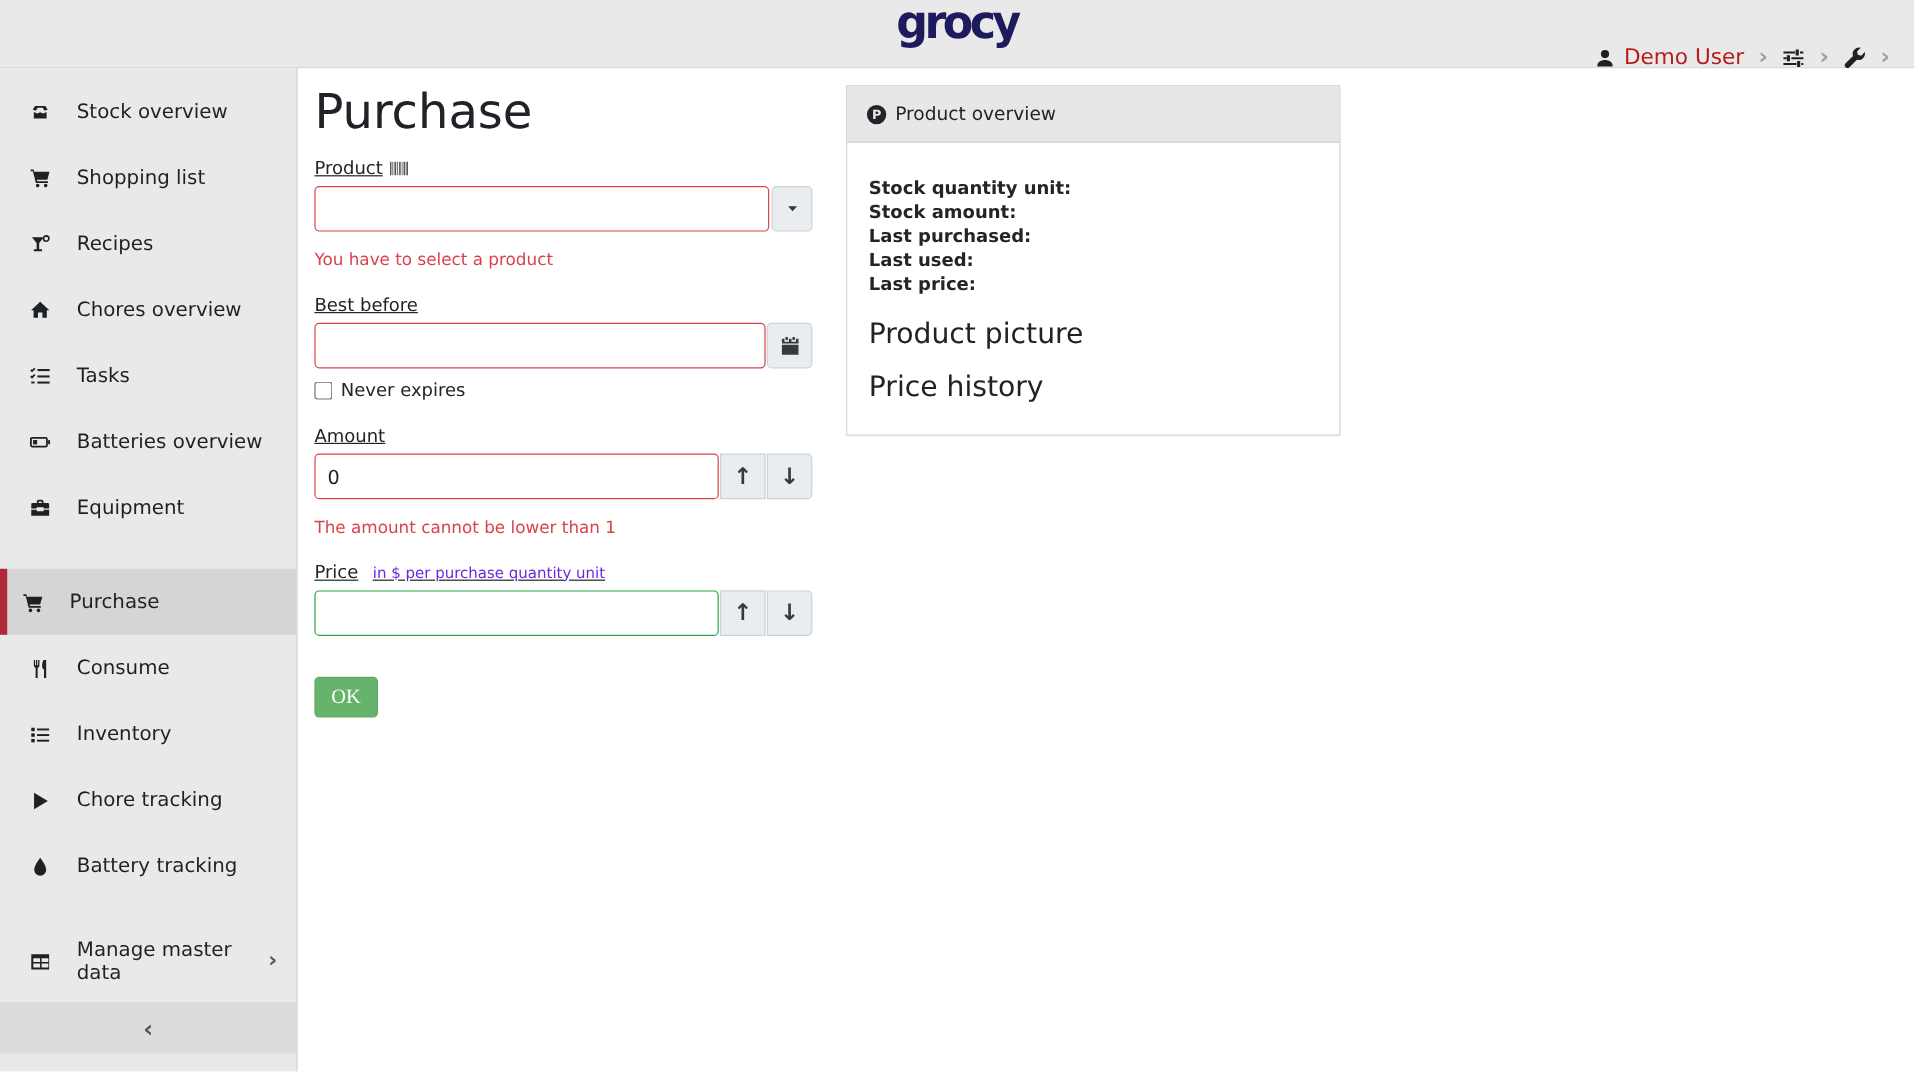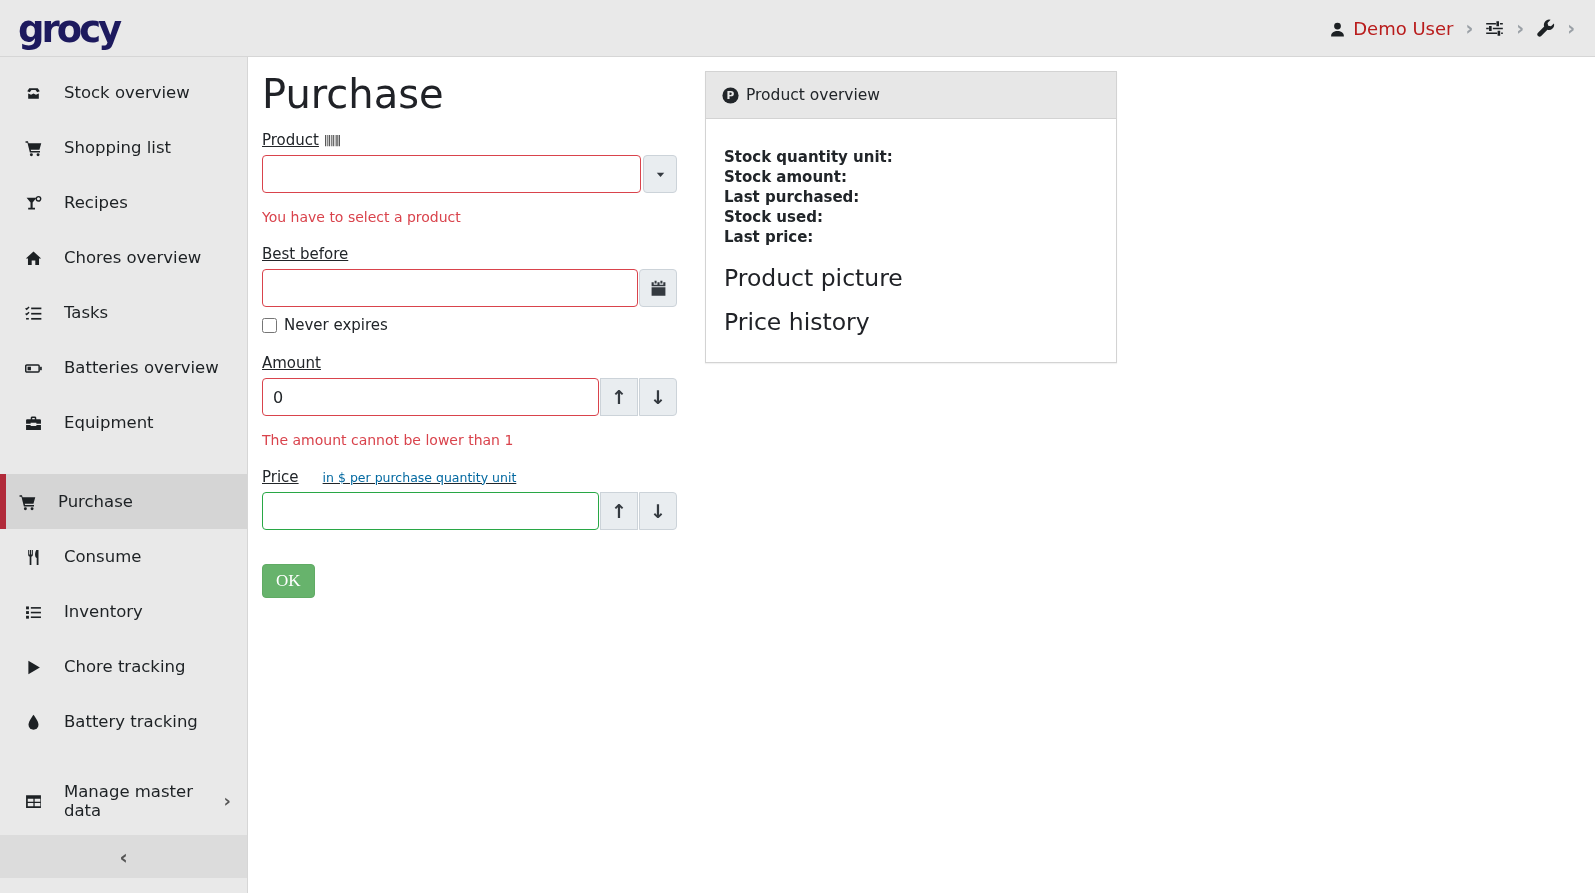--- a/index.html
+++ b/index.html
@@ -5,21 +5,21 @@
   * { margin:0; padding:0; box-sizing:border-box; }
   html,body { width:1595px; height:893px; }
   body {
     font-family:"DejaVu Sans","Liberation Sans",sans-serif;
     background:#fff; color:#1d2124; overflow:hidden; position:relative;
   }
   
   .header {
     position:absolute; top:0; left:0; right:0; height:57px;
     background:#e9e9e9; border-bottom:1px solid #d6d6d6;
-    display:flex; align-items:center; padding:0 18px;
+    display:flex; align-items:center; padding:0 18px;flex-direction:column;
   }
   .logo {
     font-size:37px; font-weight:bold; color:#1d1a5e;
     letter-spacing:-3px; transform:scaleY(1.04); line-height:1;
   }
   .header-right { margin-left:auto; display:flex; align-items:center; gap:10px; }
   .hmenu { display:flex; align-items:center; gap:7px; cursor:pointer; }
   .hmenu .label { font-size:18px; color:#b91c1c; }
   .chev { color:#9aa0a6; font-size:19px; font-weight:bold; line-height:1; padding:0 2px; }
   .icon { width:17px; height:17px; fill:currentColor; display:inline-block; vertical-align:middle; }
@@ -48,21 +48,21 @@
   }
 
   
   .main { position:absolute; top:57px; left:249px; right:0; bottom:0; background:#fff;
           padding:14px 0 0 13px; display:flex; align-items:flex-start; }
   .form-col { width:415px; flex:0 0 415px; }
   .page-title { font-size:40px; font-weight:500; color:#202227; margin:0 0 14px 0; line-height:1.15; }
 
   .fgroup { margin-bottom:20px; }
   .flabel { font-size:15px; color:#212529; margin-bottom:6px; display:flex; align-items:center; gap:6px;text-decoration:underline; }
-  .flabel .hint { font-size:12.5px; color:#0369a1; margin-left:18px; }
+  .flabel .hint { font-size:12.5px; color:#6d28d9; margin-left:6px; }
   .irow { display:flex; align-items:stretch; }
   .tinput {
     flex:1; height:38px; border:1px solid #ced4da; border-radius:4px;
     font-size:16px; padding:0 10px; outline:none; color:#212529; background:#fff;
     font-family:inherit; min-width:0;
   }
   .tinput.invalid { border-color:#d9434c; }
   .tinput.valid { border-color:#28a745; }
   .addon-btn {
     width:34px; height:38px; margin-left:2px; border:1px solid #ccd3d9;
@@ -363,19 +363,19 @@
             <circle cx="8" cy="8" r="7.6"></circle>
             <text x="8" y="11.6" text-anchor="middle" font-size="10" font-weight="bold" fill="#e7e7e7" font-family="DejaVu Sans, sans-serif">P</text>
           </svg>
       </span>
       <span>Product overview</span>
     </div>
     <div class="card-body">
       <div class="stat-line">Stock quantity unit:</div>
       <div class="stat-line">Stock amount:</div>
       <div class="stat-line">Last purchased:</div>
-      <div class="stat-line">Stock used:</div>
+      <div class="stat-line">Last used:</div>
       <div class="stat-line">Last price:</div>
       <div class="sec-title">Product picture</div>
       <div class="sec-title">Price history</div>
     </div>
   </div>
 </div>
 
 </body></html>

